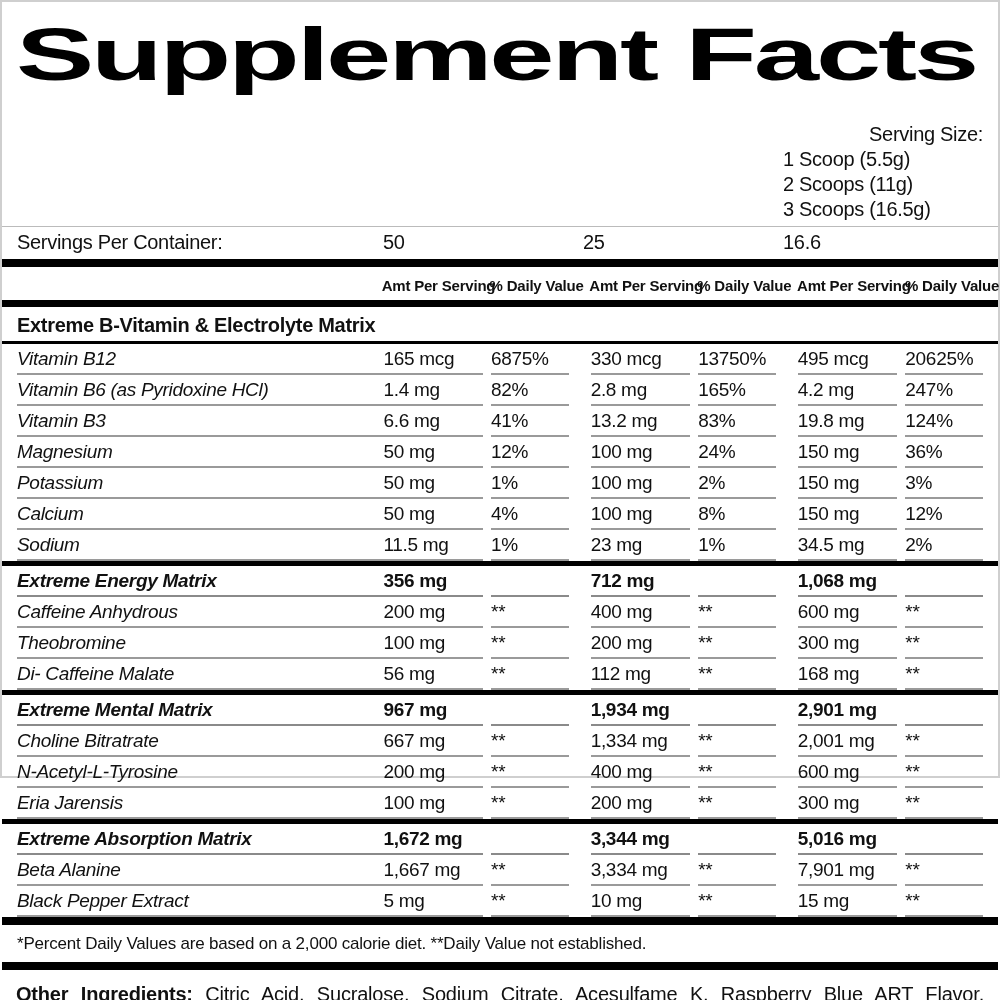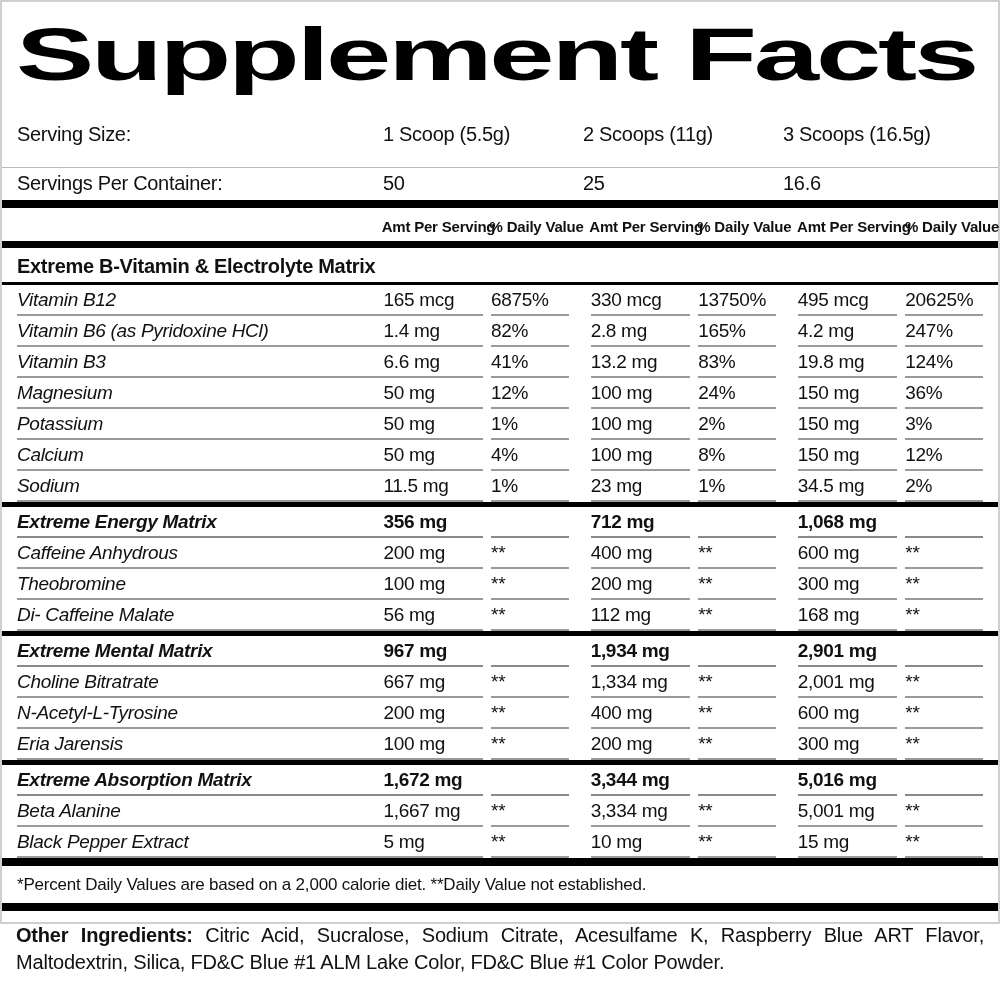--- a/index.html
+++ b/index.html
@@ -1,27 +1,27 @@
 <!DOCTYPE html>
 <html><head>
 <meta charset="utf-8">
 <style>
   html,body{margin:0;padding:0;background:#fff;}
   body{width:1000px;height:1000px;overflow:hidden;font-family:"Liberation Sans",sans-serif;color:#111;}
-  .label{box-sizing:border-box;width:1000px;height:924px;border:2px solid #cfcfcf;padding-top:8px;background:#fff;}
+  .label{box-sizing:border-box;width:1000px;height:778px;border:2px solid #cfcfcf;padding-top:8px;background:#fff;}
   .title-wrap{padding:0 14px;}
   .bar{height:8px;background:#000;}
   .bar-mid{height:7px;background:#000;}
   .bar-section{height:5px;background:#000;}
   
   .serving-block{margin-top:22px;}
   .srow{display:flex;align-items:flex-end;padding:0 15px;font-size:20px;line-height:25px;letter-spacing:-0.3px;}
   .srow .slabel{flex:1;text-align:left;}
   .srow .scol{width:200px;text-align:left;}
-  .srow-first{border-bottom:1px solid #bbb;padding-bottom:20px;}
+  .srow-first{border-bottom:1px solid #bbb;padding-bottom:4px;flex-direction:column;}
   .srow-second{padding-top:3px;padding-bottom:4px;}
   
   .row{display:flex;align-items:flex-end;padding:0 15px;font-size:19px;line-height:20px;letter-spacing:-0.3px;}
   .c{padding:5px 0 4px;border-bottom:2px solid #9a9a9a;}
   .c-name{width:368px;text-align:left;font-style:italic;}
   .c-amt{width:100px;text-align:left;white-space:nowrap;}
   .c-dv{width:78px;text-align:left;white-space:nowrap;}
   .gap-sm{width:8px;}
   .gap-lg{width:22px;}
   .bold{font-weight:bold;}
@@ -316,21 +316,21 @@
       <div class="row">
         <div class="c c-name">Beta Alanine</div>
         <div class="c c-amt">1,667 mg</div>
         <div class="gap-sm"></div>
         <div class="c c-dv">**</div>
         <div class="gap-lg"></div>
         <div class="c c-amt">3,334 mg</div>
         <div class="gap-sm"></div>
         <div class="c c-dv">**</div>
         <div class="gap-lg"></div>
-        <div class="c c-amt">5,001 mg</div>
+        <div class="c c-amt">7,901 mg</div>
         <div class="gap-sm"></div>
         <div class="c c-dv">**</div>
       </div>
       <div class="row">
         <div class="c c-name">Black Pepper Extract</div>
         <div class="c c-amt">5 mg</div>
         <div class="gap-sm"></div>
         <div class="c c-dv">**</div>
         <div class="gap-lg"></div>
         <div class="c c-amt">10 mg</div>

